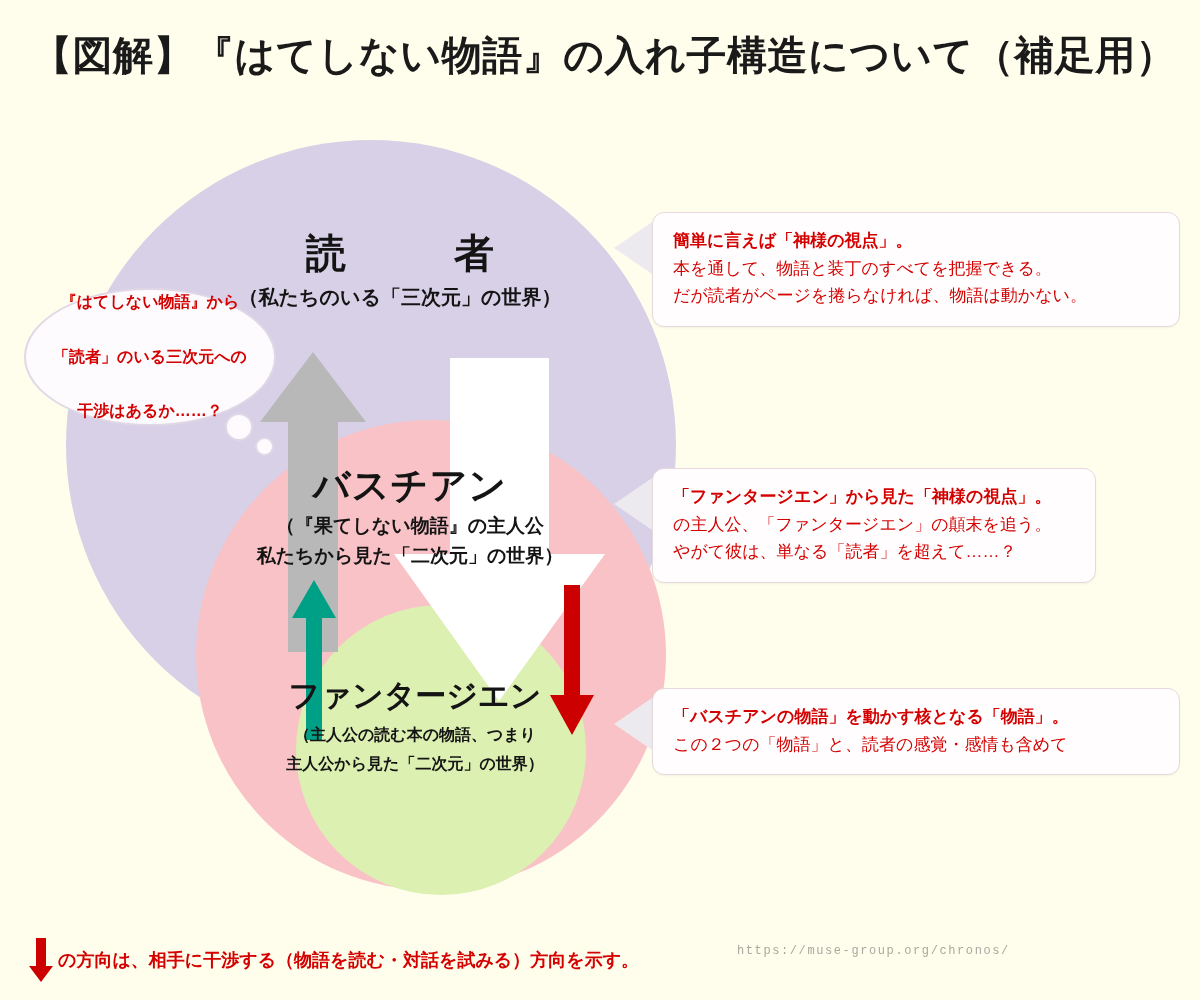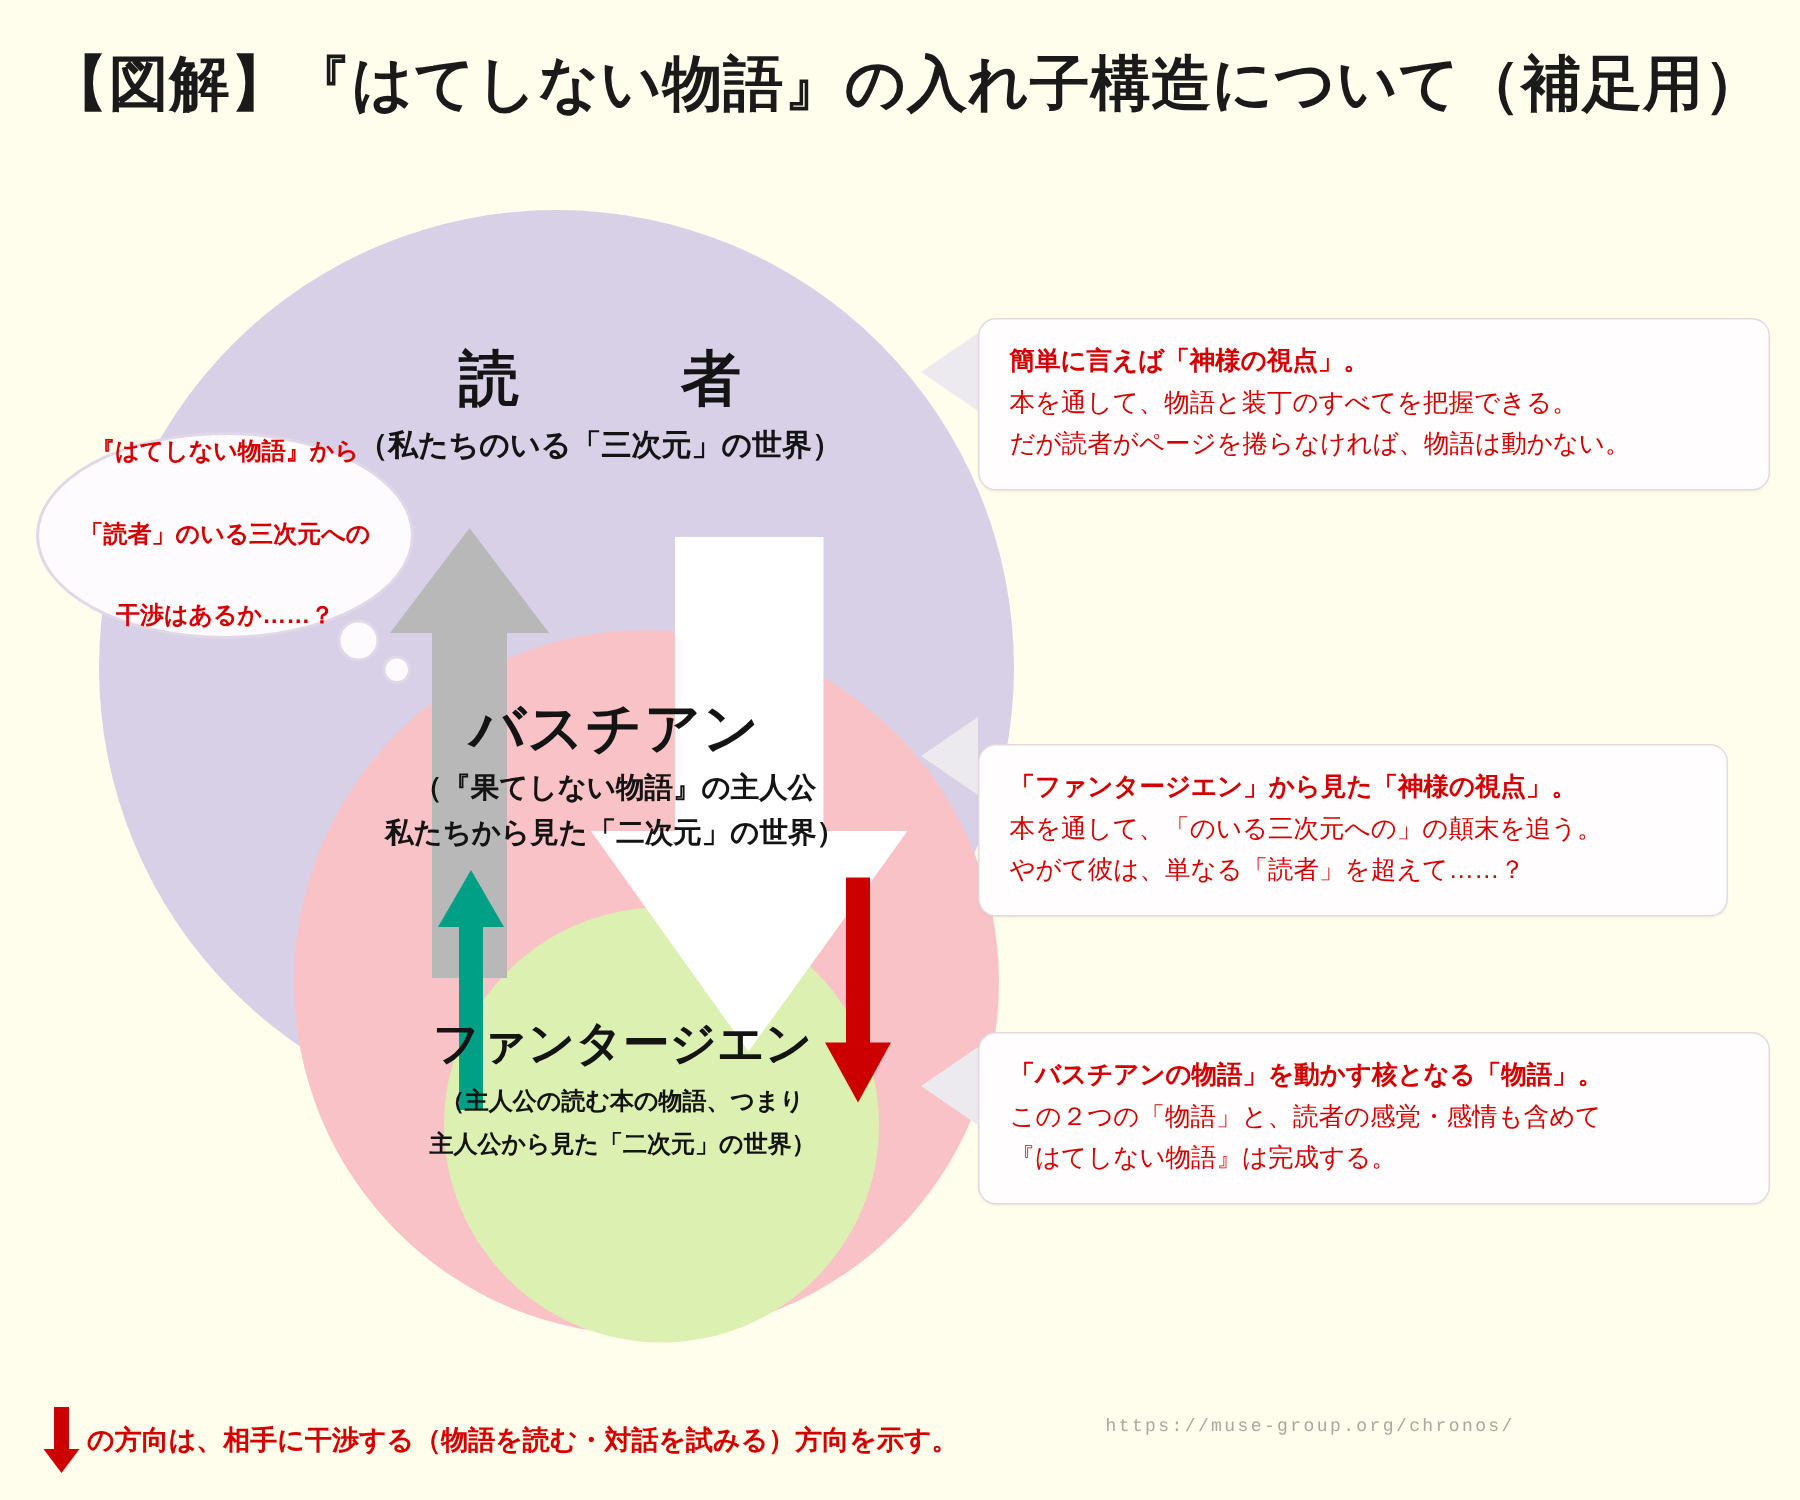--- a/index.html
+++ b/index.html
@@ -154,21 +154,21 @@
     position: absolute;
     width: 0; height: 0;
     border-top: 26px solid transparent;
     border-bottom: 26px solid transparent;
     border-right: 38px solid #eceaef;
   }
 
   .callout-1 { left: 652px; top: 212px; width: 528px; }
   .tail-1    { left: 614px; top: 222px; }
 
-  .callout-2 { left: 652px; top: 468px; width: 500px; margin-top: 28px; }
+  .callout-2 { left: 652px; top: 468px; width: 444px; }
   .tail-2    { left: 614px; top: 478px; }
 
   .callout-3 { left: 652px; top: 688px; width: 528px; }
   .tail-3    { left: 614px; top: 698px; }
 
   
   .footer {
     position: absolute;
     left: 28px;
     top: 938px;
@@ -251,29 +251,28 @@
   <div class="callout-tail tail-1"></div>
   <div class="callout callout-1">
     <div class="callout-line bold">簡単に言えば「神様の視点」。</div>
     <div class="callout-line">本を通して、物語と装丁のすべてを把握できる。</div>
     <div class="callout-line">だが読者がページを捲らなければ、物語は動かない。</div>
   </div>
 
   <div class="callout-tail tail-2"></div>
   <div class="callout callout-2">
     <div class="callout-line bold">「ファンタージエン」から見た「神様の視点」。</div>
-    <div class="callout-line">本を通して、「のいる三次元への」の顛末を追う。</div>
+    <div class="callout-line">の主人公、「ファンタージエン」の顛末を追う。</div>
     <div class="callout-line">やがて彼は、単なる「読者」を超えて……？</div>
   </div>
 
   <div class="callout-tail tail-3"></div>
   <div class="callout callout-3">
     <div class="callout-line bold">「バスチアンの物語」を動かす核となる「物語」。</div>
     <div class="callout-line">この２つの「物語」と、読者の感覚・感情も含めて</div>
-    <div class="callout-line">『はてしない物語』は完成する。</div>
   </div>
 
   <div class="footer">
     <svg class="footer-arrow" width="26" height="44" viewBox="0 0 26 44">
       <path d="M8 0 L18 0 L18 28 L25 28 L13 44 L1 28 L8 28 Z" fill="#cc0000"></path>
     </svg>
     <span class="footer-text">の方向は、相手に干渉する（物語を読む・対話を試みる）方向を示す。</span>
   </div>
 
   <div class="footer-url">https://muse-group.org/chronos/</div>

